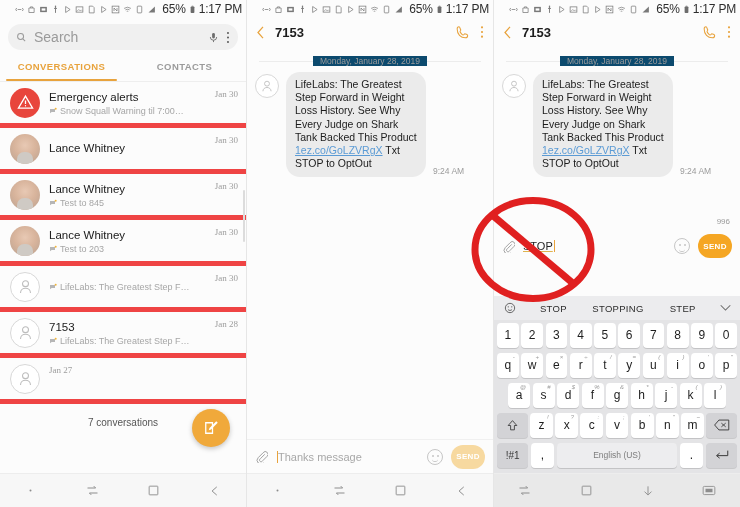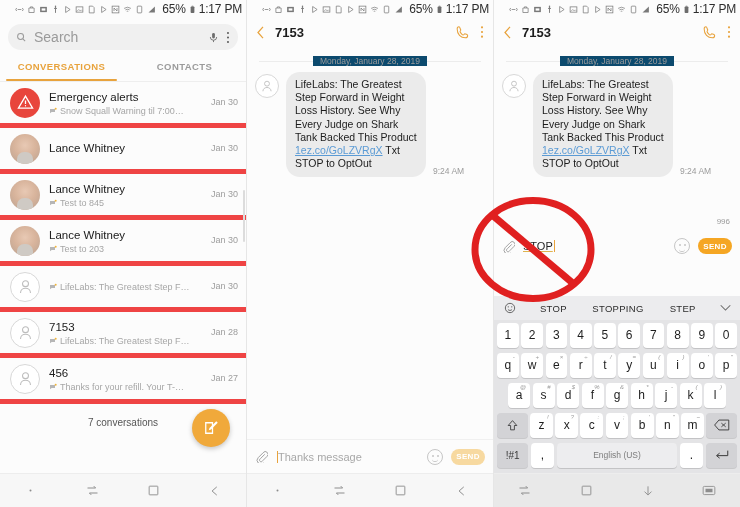--- a/index.html
+++ b/index.html
@@ -41,21 +41,21 @@
   .av.photo::after { content:""; position:absolute; left:7px; right:7px; top:18px; height:14px;
                      border-radius:7px 7px 0 0; background:#cfcac4; }
   .conv-mid { flex:1; min-width:0; display:flex; flex-direction:column; justify-content:center; }
   .conv-name { font-size:11.5px; color:#202020; white-space:nowrap; overflow:hidden;
                text-overflow:ellipsis; line-height:15px; }
   .conv-sub { display:flex; align-items:center; gap:3px; margin-top:1px; }
   .conv-prev { font-size:9px; color:#a6a6a6; white-space:nowrap; overflow:hidden;
                text-overflow:ellipsis; }
   .conv-date { font-size:9px; color:#9d9d9d; align-self:flex-end; white-space:nowrap;
                padding-bottom:1px; }
-  .conv-right { display:flex; flex-direction:column; justify-content:center; height:100%; }
+  .conv-right { display:flex; flex-direction:column; justify-content:flex-start; height:100%;font-family:Liberation Serif, serif; }
   .count { text-align:center; font-size:10px; color:#555; padding:13px 0 0 0; }
   .fab { position:absolute; right:16px; bottom:60px; width:38px; height:38px; border-radius:50%;
          background:#f0a93b; display:flex; align-items:center; justify-content:center;
          box-shadow:0 2px 5px rgba(0,0,0,.22); }
   .scrollbar { position:absolute; right:1px; top:190px; width:2px; height:52px;
                background:#dcdcdc; border-radius:2px; }
 
   
   .navbar { position:absolute; left:0; right:0; bottom:0; height:34px; background:#f7f7f7;
             display:flex; align-items:center; justify-content:space-around;
@@ -89,21 +89,21 @@
   .comp-text { flex:1; font-size:11px; color:#a8a8a8; }
   .comp-text.typed { color:#222; text-decoration:underline; text-decoration-color:#e0b450; }
   .caret { display:inline-block; width:1px; height:12px; background:#e8a33d;
            vertical-align:-2px; margin-left:1px; }
   .emoji { width:16px; height:16px; border-radius:50%; border:1.4px solid #c6c6c6; flex:0 0 16px;
            position:relative; }
   .emoji::before { content:""; position:absolute; left:3.5px; top:5px; width:2px; height:2px;
                    border-radius:50%; background:#c6c6c6; box-shadow:5px 0 0 #c6c6c6; }
   .emoji::after { content:""; position:absolute; left:3.5px; top:8.5px; width:6px; height:3px;
                   border-bottom:1.4px solid #c6c6c6; border-radius:0 0 4px 4px; }
-  .sendbtn { width:34px; height:16px; border-radius:12px; background:#f7d9a0; color:#fff;
+  .sendbtn { width:34px; height:24px; border-radius:12px; background:#f7d9a0; color:#fff;
              font-size:8px; font-weight:bold; display:flex; align-items:center;
              justify-content:center; letter-spacing:.3px; flex:0 0 34px; }
   .sendbtn.active { background:#f5a623; color:#fff; }
   .charcount { position:absolute; right:10px; top:-12px; font-size:8px; color:#9b9b9b; }
 
   
   .kb { position:absolute; left:0; right:0; bottom:34px; background:#e4e4e6; padding-bottom:3px; }
   .suggbar { height:24px; display:flex; align-items:center; background:#ececee;
              padding:0 7px; gap:4px; }
   .sugg-ic { width:18px; height:18px; display:flex; align-items:center; justify-content:center;
@@ -323,30 +323,20 @@
           </div>
       </div>
 
       <div class="convrow">
         <div class="av blank">
           <svg width="17" height="17" viewBox="0 0 24 24">
               <circle cx="12" cy="8" r="4.2" fill="none" stroke="#bdbdbd" stroke-width="1.5"></circle>
               <path d="M5 21c0-4 3.3-6.5 7-6.5s7 2.5 7 6.5" fill="none" stroke="#bdbdbd" stroke-width="1.5"></path>
             </svg>
         </div>
-        <div class="conv-mid">
-          <div class="conv-name">456</div>
-          <div class="conv-sub">
-            <svg width="8" height="8" viewBox="0 0 24 24">
-                <path d="M3 6h15v9H8l-5 4z" fill="#b6b6b6"></path>
-                <circle cx="20" cy="5" r="3" fill="#f0b43b"></circle>
-              </svg>
-            <span class="conv-prev">Thanks for your refill. Your T-…</span>
-          </div>
-        </div>
         <div class="conv-right">
             <span class="conv-date">Jan 27</span>
           </div>
       </div>
     </div>
 
     <div class="count">7 conversations</div>
     <div class="scrollbar"></div>
 
     <div class="fab">

